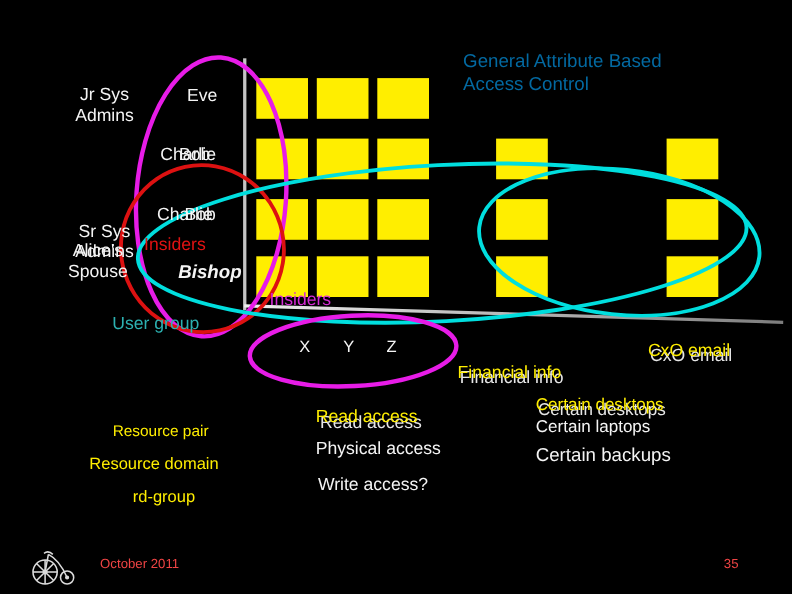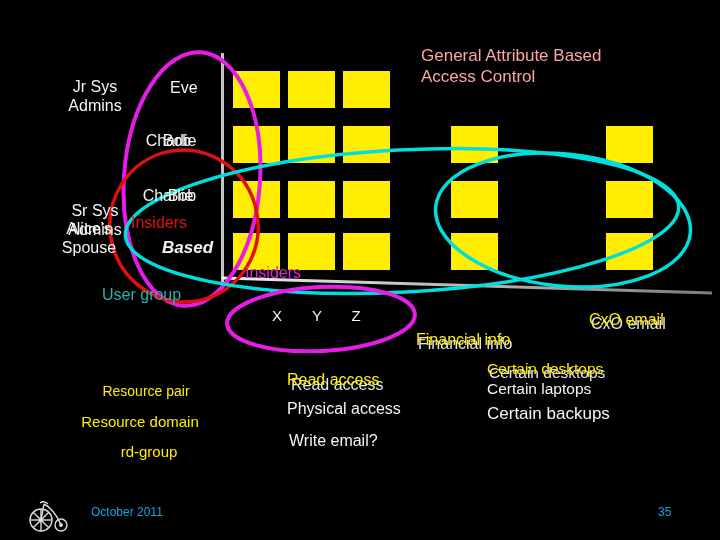--- a/index.html
+++ b/index.html
@@ -8,29 +8,29 @@
   .layer{position:absolute;left:0;top:0;width:720px;height:540px;}
   .sq{position:absolute;background:#ffee00;}
   .txt{position:absolute;color:#f4f4f4;font-size:16px;white-space:nowrap;}
   .ctr{transform:translateX(-50%);}
   .cblock{position:absolute;text-align:center;line-height:19px;color:#f4f4f4;font-size:16px;}
   .yellow{color:#ffee00;}
   .red{color:#e21212;}
   .teal{color:#2cb1b1;}
   .mag{color:#d42bd4;}
   .italic{font-style:italic;font-weight:bold;}
-  .title{position:absolute;left:421px;top:45px;width:196px;color:#fca5a5;
+  .title{position:absolute;left:421px;top:45px;width:196px;color:#0369a1;
          font-size:17px;line-height:21px;white-space:normal;}
   
   .dbl{position:absolute;font-size:16px;white-space:nowrap;}
   .dbl .under{position:absolute;color:#ffffff;opacity:.9;}
   .dbl .over{position:relative;color:#ffee00;}
   .off-a .under{left:2px;top:4px;}
   .off-b .under{left:4px;top:5px;}
-  .footer{position:absolute;color:#0ea5e9;font-size:12px;white-space:nowrap;}
+  .footer{position:absolute;color:#ef4444;font-size:12px;white-space:nowrap;}
   svg{position:absolute;left:0;top:0;}
 </style>
 </head>
 <body>
 
 <div class="slide">
 
   <div class="layer">
       <div class="sq" style="left: 233px; top: 71px; width: 47px; height: 37px;"></div>
       <div class="sq" style="left: 288px; top: 71px; width: 47px; height: 37px;"></div>
@@ -90,21 +90,21 @@
   <div class="txt ctr" style="left:171px;top:132px;">Charlie</div>
   <div class="txt ctr" style="left:177px;top:132px;">Bob</div>
 
   <div class="txt ctr" style="left:168px;top:187px;">Charlie</div>
   <div class="txt ctr" style="left:182px;top:187px;">Bob</div>
 
   <div class="cblock" style="left:63px;top:201px;width:64px;">Sr Sys Admins</div>
   <div class="cblock" style="left:54px;top:219px;width:70px;">Alice's Spouse</div>
 
   <div class="txt red" style="left:131px;top:214px;">Insiders</div>
-  <div class="txt italic" style="left:162px;top:238px;font-size:17px;">Based</div>
+  <div class="txt italic" style="left:162px;top:238px;font-size:17px;">Bishop</div>
   <div class="txt teal" style="left:102px;top:286px;">User group</div>
 
   <div class="txt mag" style="left:245px;top:264px;">Insiders</div>
   <div class="txt ctr" style="left:277px;top:307px;font-size:15px;">X</div>
   <div class="txt ctr" style="left:317px;top:307px;font-size:15px;">Y</div>
   <div class="txt ctr" style="left:356px;top:307px;font-size:15px;">Z</div>
 
   <div class="dbl off-a" style="left:416px;top:311px;margin-top:20px;">
     <span class="under">Financial info</span>
     <span class="over">Financial info</span>
@@ -116,21 +116,21 @@
 
   <div class="txt yellow ctr" style="left:146px;top:383px;font-size:14px;">Resource pair</div>
   <div class="txt yellow ctr" style="left:140px;top:413px;font-size:15px;">Resource domain</div>
   <div class="txt yellow ctr" style="left:149px;top:443px;font-size:15px;">rd-group</div>
 
   <div class="dbl off-b" style="left:287px;top:371px;">
     <span class="under">Read access</span>
     <span class="over">Read access</span>
   </div>
   <div class="txt" style="left:287px;top:400px;">Physical access</div>
-  <div class="txt" style="left:289px;top:432px;">Write email?</div>
+  <div class="txt" style="left:289px;top:432px;">Write access?</div>
 
   <div class="dbl off-a" style="left:487px;top:360px;font-size:15.5px;">
     <span class="under">Certain desktops</span>
     <span class="over">Certain desktops</span>
   </div>
   <div class="txt" style="left:487px;top:380px;font-size:15.5px;">Certain laptops</div>
   <div class="txt" style="left:487px;top:404px;font-size:17px;">Certain backups</div>
 
   <div class="footer" style="left:91px;top:505px;">October 2011</div>
   <div class="footer" style="left:658px;top:505px;">35</div>

